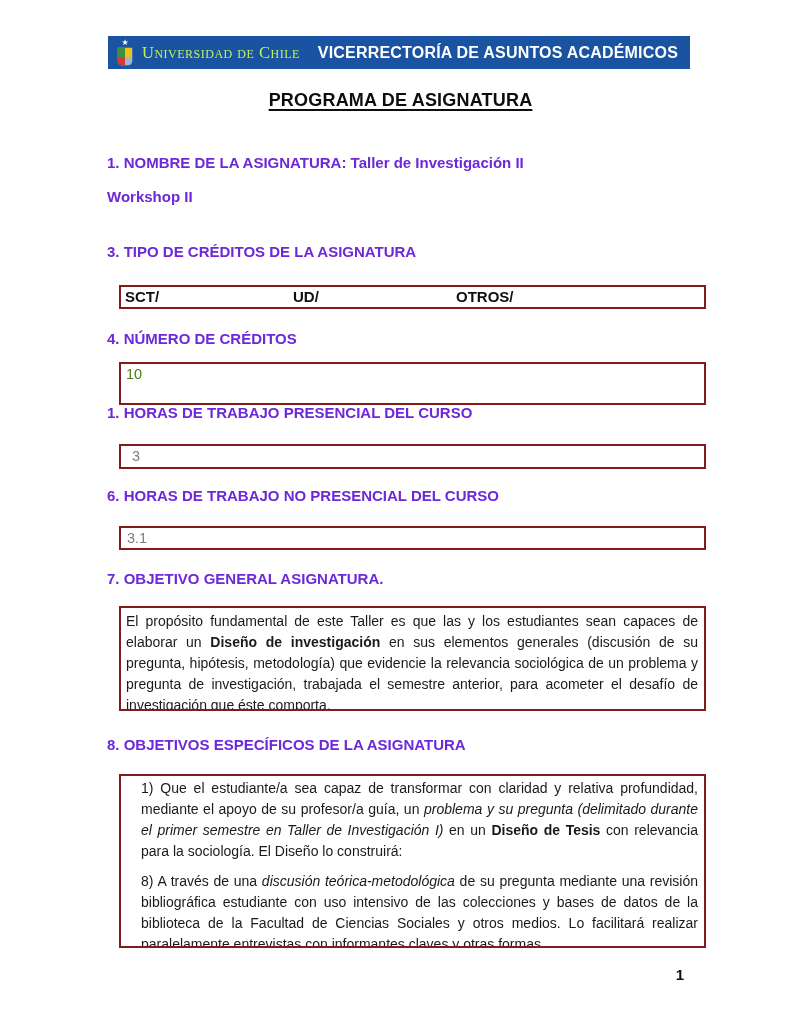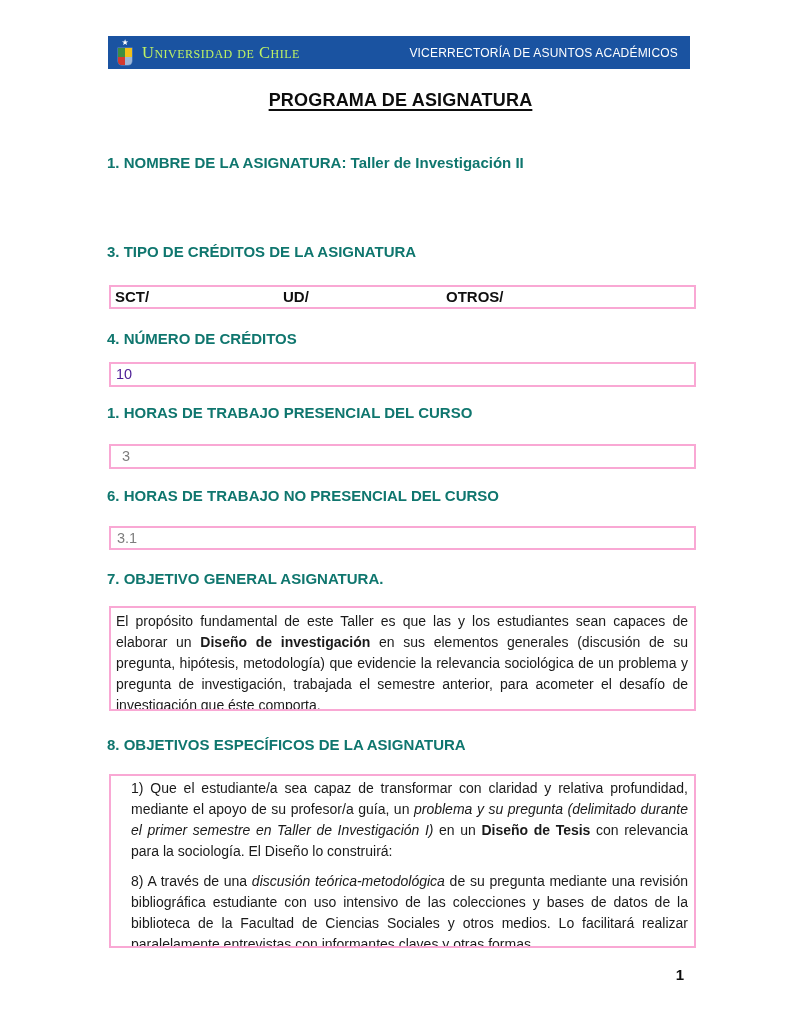--- a/index.html
+++ b/index.html
@@ -29,51 +29,51 @@
   }
   .q1 { background: #3e8e41; } .q2 { background: #f2c118; }
   .q3 { background: #d43a2f; } .q4 { background: #9db7d8; }
   .wordmark {
     margin-left: 9px; color: #bef264;
     font-family: "Liberation Serif", serif; font-variant: small-caps;
     font-size: 16.5px; letter-spacing: 0.5px; white-space: nowrap;
   }
   .vice {
     margin-left: auto; margin-right: 12px; color: #ffffff;
-    font-size: 12px; font-weight: normal; letter-spacing: 0.2px; white-space: nowrap;
+    font-size: 16px; font-weight: bold; letter-spacing: 0.2px; white-space: nowrap;
   }
 
   
   .content { position: absolute; left: 107px; top: 0; width: 587px; }
   .doc-title {
     position: absolute; top: 90px; left: 0; width: 100%;
     text-align: center; font-size: 18px; font-weight: bold; color: #0d0d0d;
     text-decoration: underline; text-decoration-thickness: 2px; text-underline-offset: 3px;
     letter-spacing: 0.2px;
   }
-  .h { position: absolute; left: 0; width: 100%; font-size: 15px; font-weight: bold; color: #0f766e; line-height: 22px; }
+  .h { position: absolute; left: 0; width: 100%; font-size: 15px; font-weight: bold; color: #6d28d9; line-height: 22px; }
   .s1 { top: 152px; }
   .s2 { top: 186px; }
   .s2 .just-line { text-align: justify; text-align-last: justify; }
   .s3 { top: 241px; }
   .s4 { top: 328px; }
   .s5 { top: 402px; }
   .s6 { top: 485px; }
   .s7 { top: 568px; }
   .s8 { top: 734px; }
 
-  .box { position: absolute; left: 2px; width: 100%; border: 2px solid #f9a8d4; background: #fff; }
+  .box { position: absolute; left: 12px; width: 100%; border: 2px solid #7f1d1d; background: #fff; }
   .sct-box { top: 285px; height: 24px; font-weight: bold; font-size: 15px; color: #0f0f0f; }
   .sct-box span { position: absolute; top: 1px; }
   .sct-box .f-sct   { left: 4px; }
   .sct-box .f-ud    { left: 172px; }
   .sct-box .f-otros { left: 335px; }
 
   .val-box { font-size: 14.5px; line-height: 19px; padding: 1px 0 0 5px; }
-  .b10 { top: 362px; height: 25px; color: #4c1d95; }
+  .b10 { top: 362px; height: 43px; color: #4d7c0f; }
   .b3  { top: 444px; height: 25px; color: #7d7d7d; padding-left: 11px; }
   .b45 { top: 526px; height: 24px; color: #7d7d7d; padding-left: 6px; }
 
   .text-box { font-size: 14px; line-height: 21px; text-align: justify; color: #1a1a1a; overflow: hidden; }
   .b7 { top: 606px; height: 105px; padding: 3px 6px 0 5px; }
   .b8 { top: 774px; height: 174px; padding: 2px 6px 0 20px; }
   .b8 p { margin-bottom: 9px; }
 
   .seg-bold { font-weight: bold; }
   .seg-italic { font-style: italic; }
@@ -102,20 +102,21 @@
     <div class="vice">VICERRECTORÍA DE ASUNTOS ACADÉMICOS</div>
   </div>
 
   <div class="content">
 
     <div class="doc-title">PROGRAMA DE ASIGNATURA</div>
 
     <div class="h s1">1. NOMBRE DE LA ASIGNATURA: Taller de Investigación II</div>
 
     <div class="h s2">
+      <div>Workshop II</div>
     </div>
 
     <div class="h s3">3. TIPO DE CRÉDITOS DE LA ASIGNATURA</div>
 
     <div class="box sct-box">
       <span class="f-sct">SCT/</span>
       <span class="f-ud">UD/</span>
       <span class="f-otros">OTROS/</span>
     </div>
 

